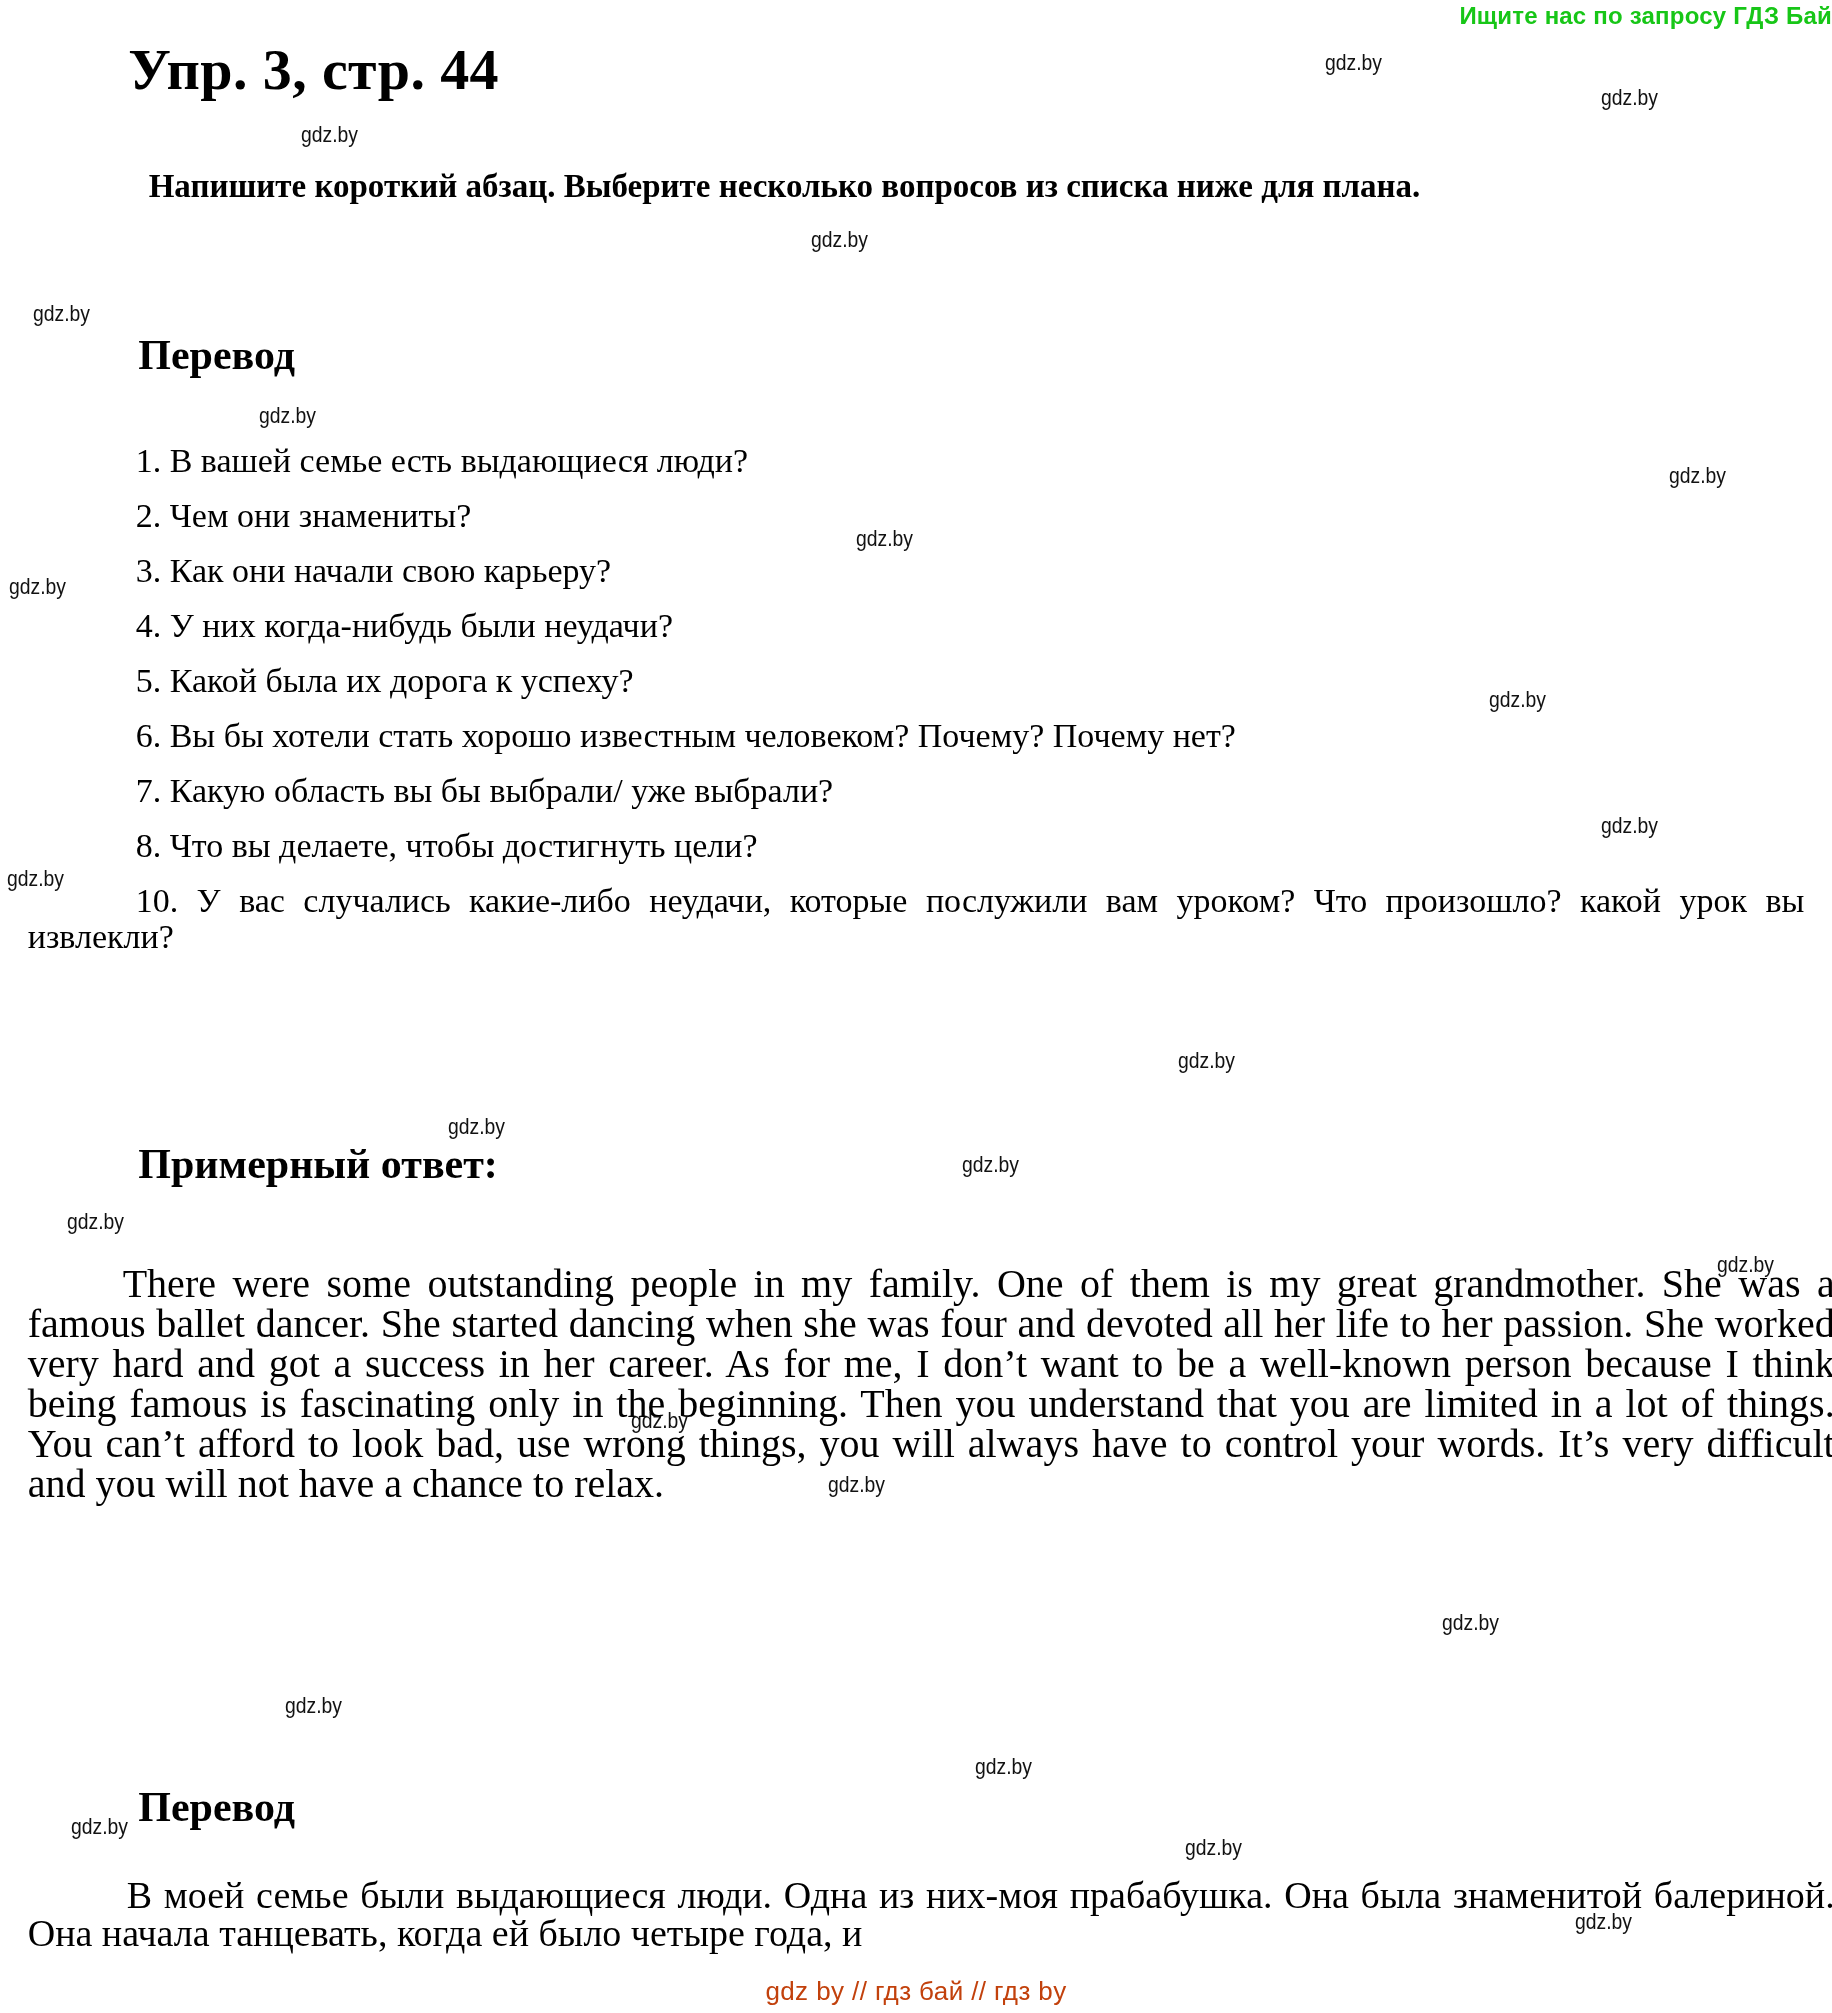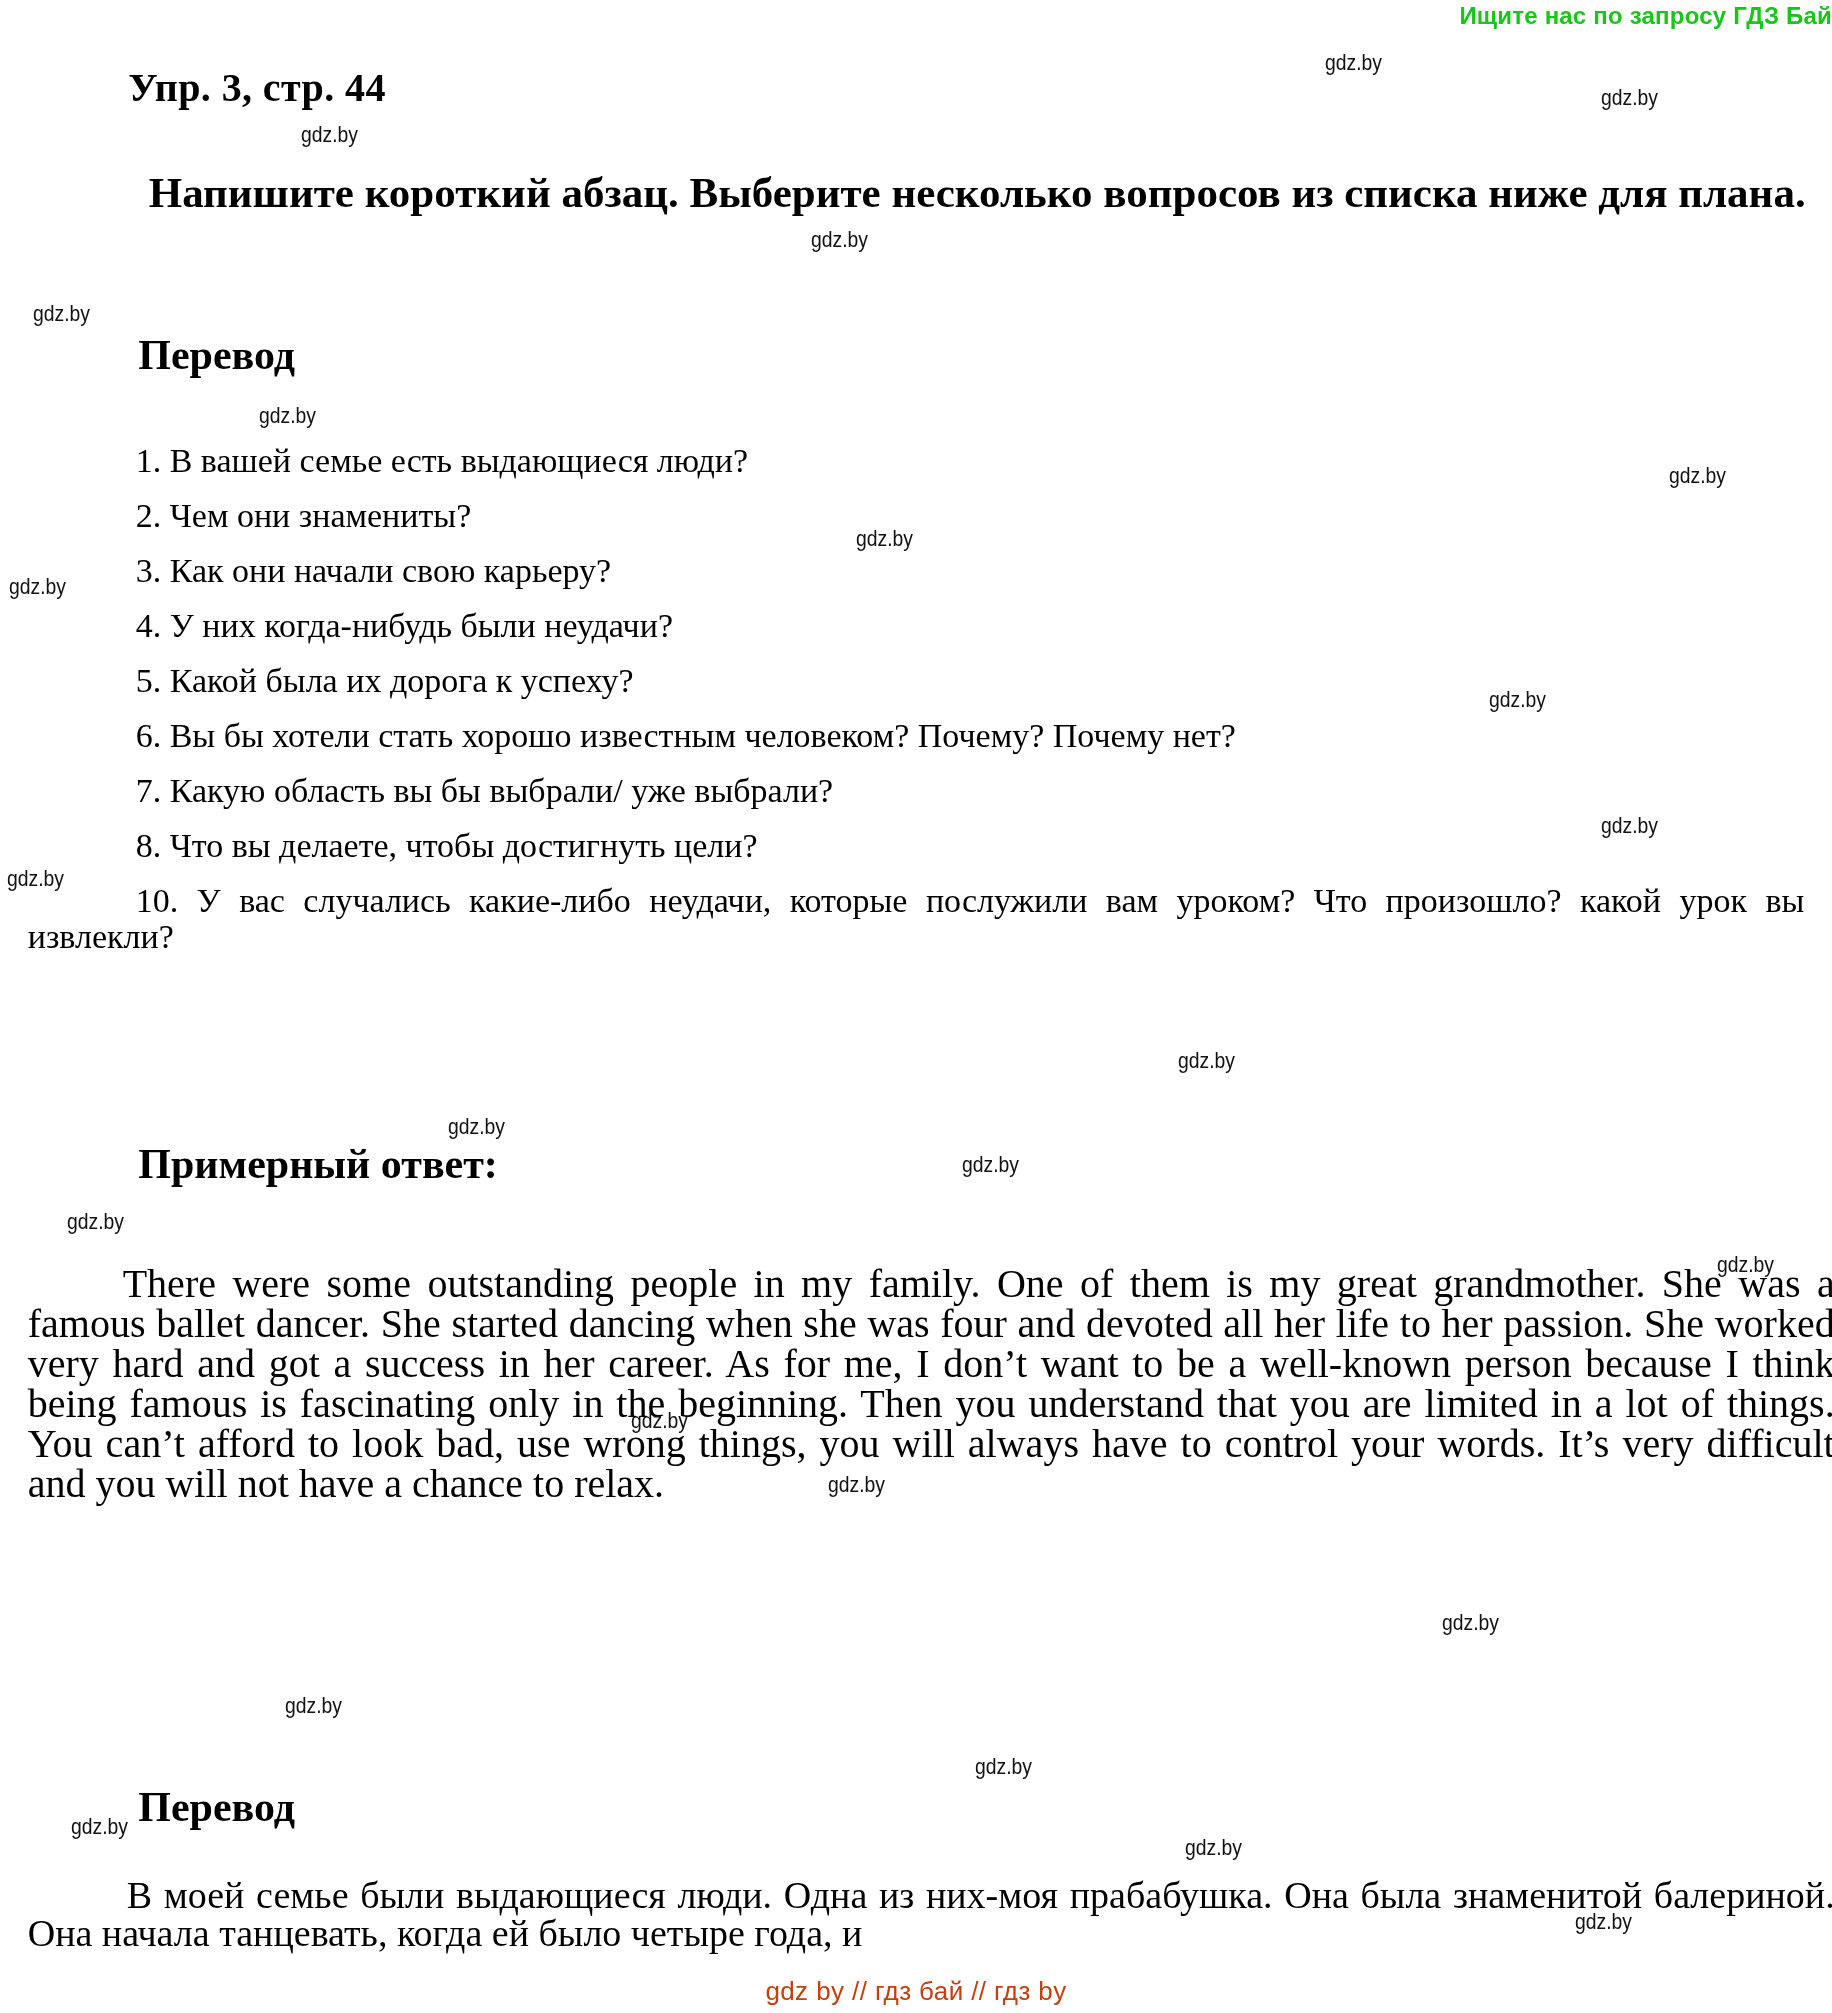--- a/index.html
+++ b/index.html
@@ -44,33 +44,32 @@
     left: 17.3px;
     right: 17.3px;
     top: 0;
     width: 1798px;
   }
 
   .ex-title {
     position: absolute;
     left: 111px;
     top: 36px;
-    font-size: 40px;
+    font-size: 58px;
     font-weight: bold;
     letter-spacing: 0.4px;
     white-space: nowrap;
-    margin-top: 28px;
   }
 
   .task-line {
     position: absolute;
     left: 0px;
     top: 166px;
     width: 1816px;
-    font-size: 43px;
+    font-size: 33px;
     font-weight: bold;
     line-height: 1.24;
     text-indent: 121px;
     padding-left: 10.4px;
     box-sizing: border-box;
   }
 
   .heading-perevod-1 {
     position: absolute;
     left: 121px;

